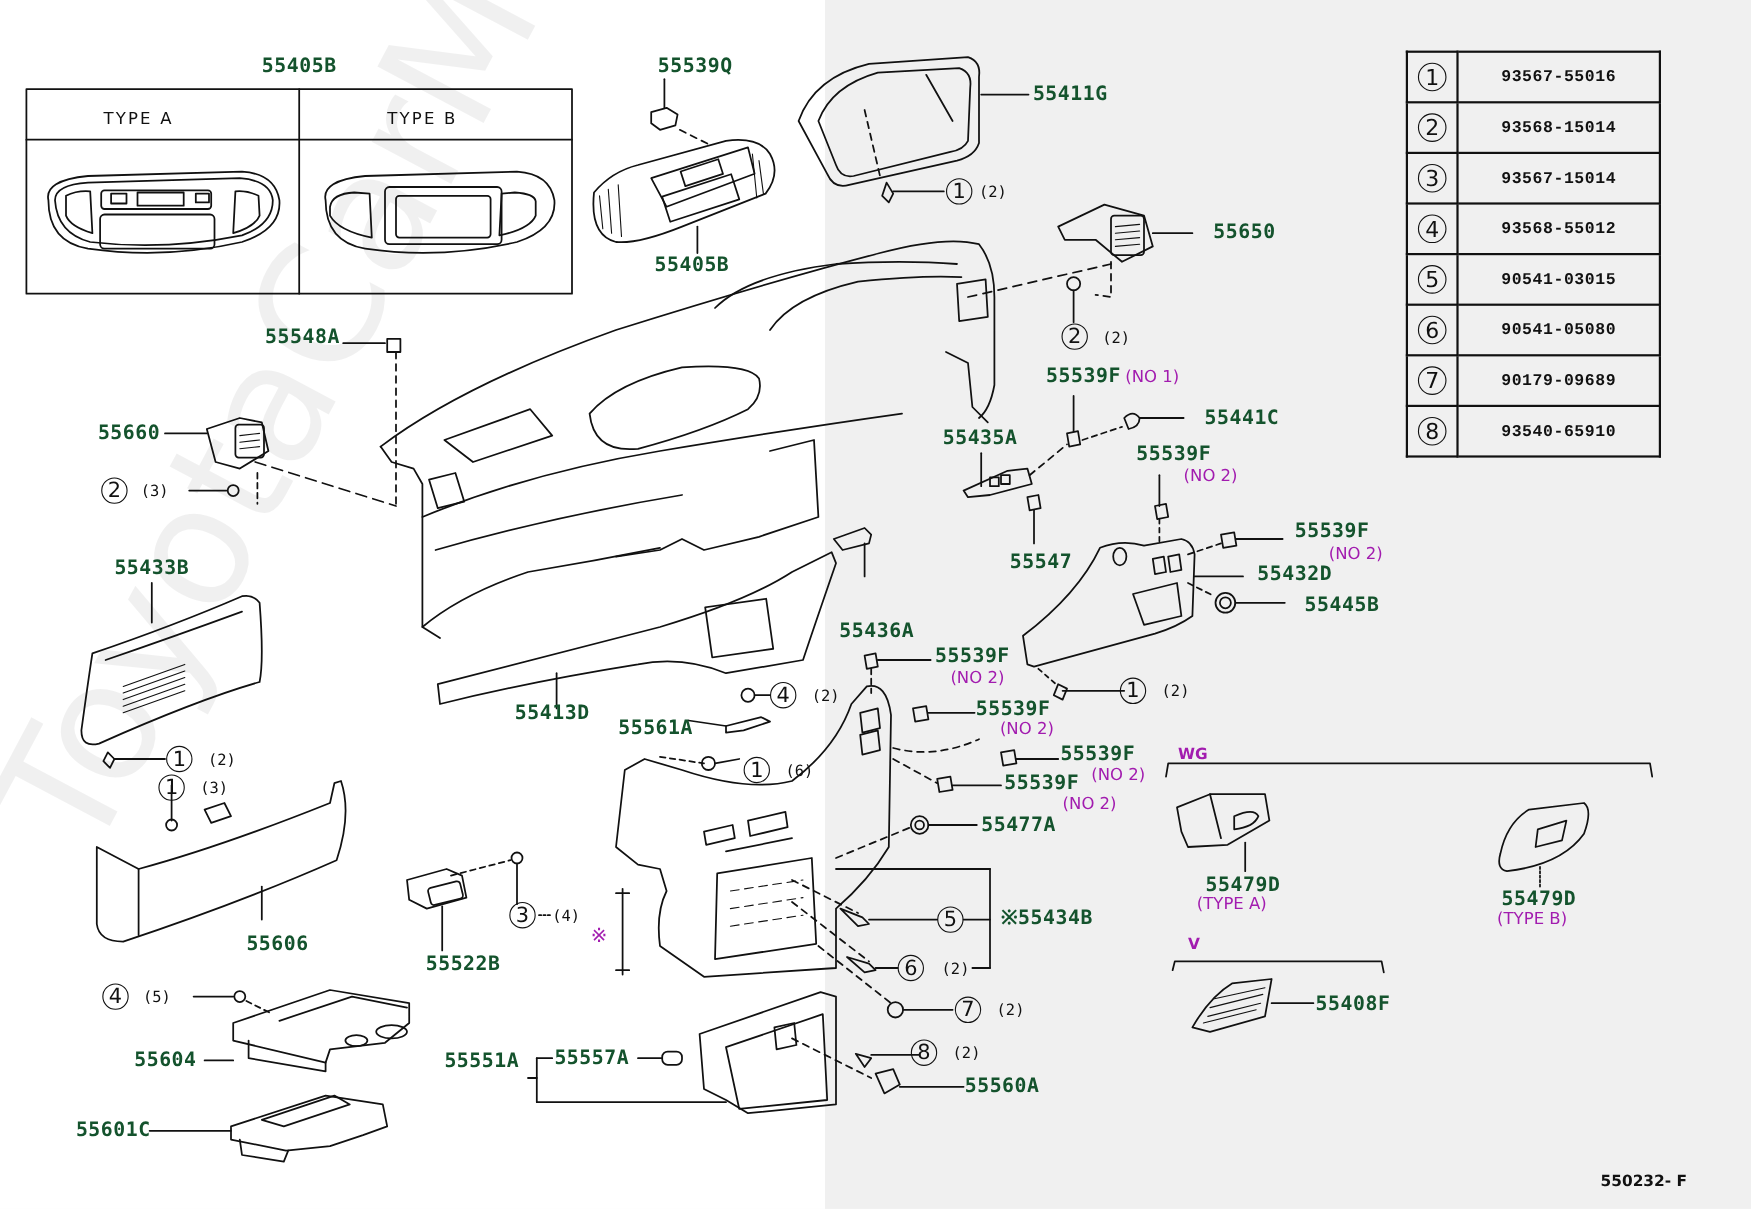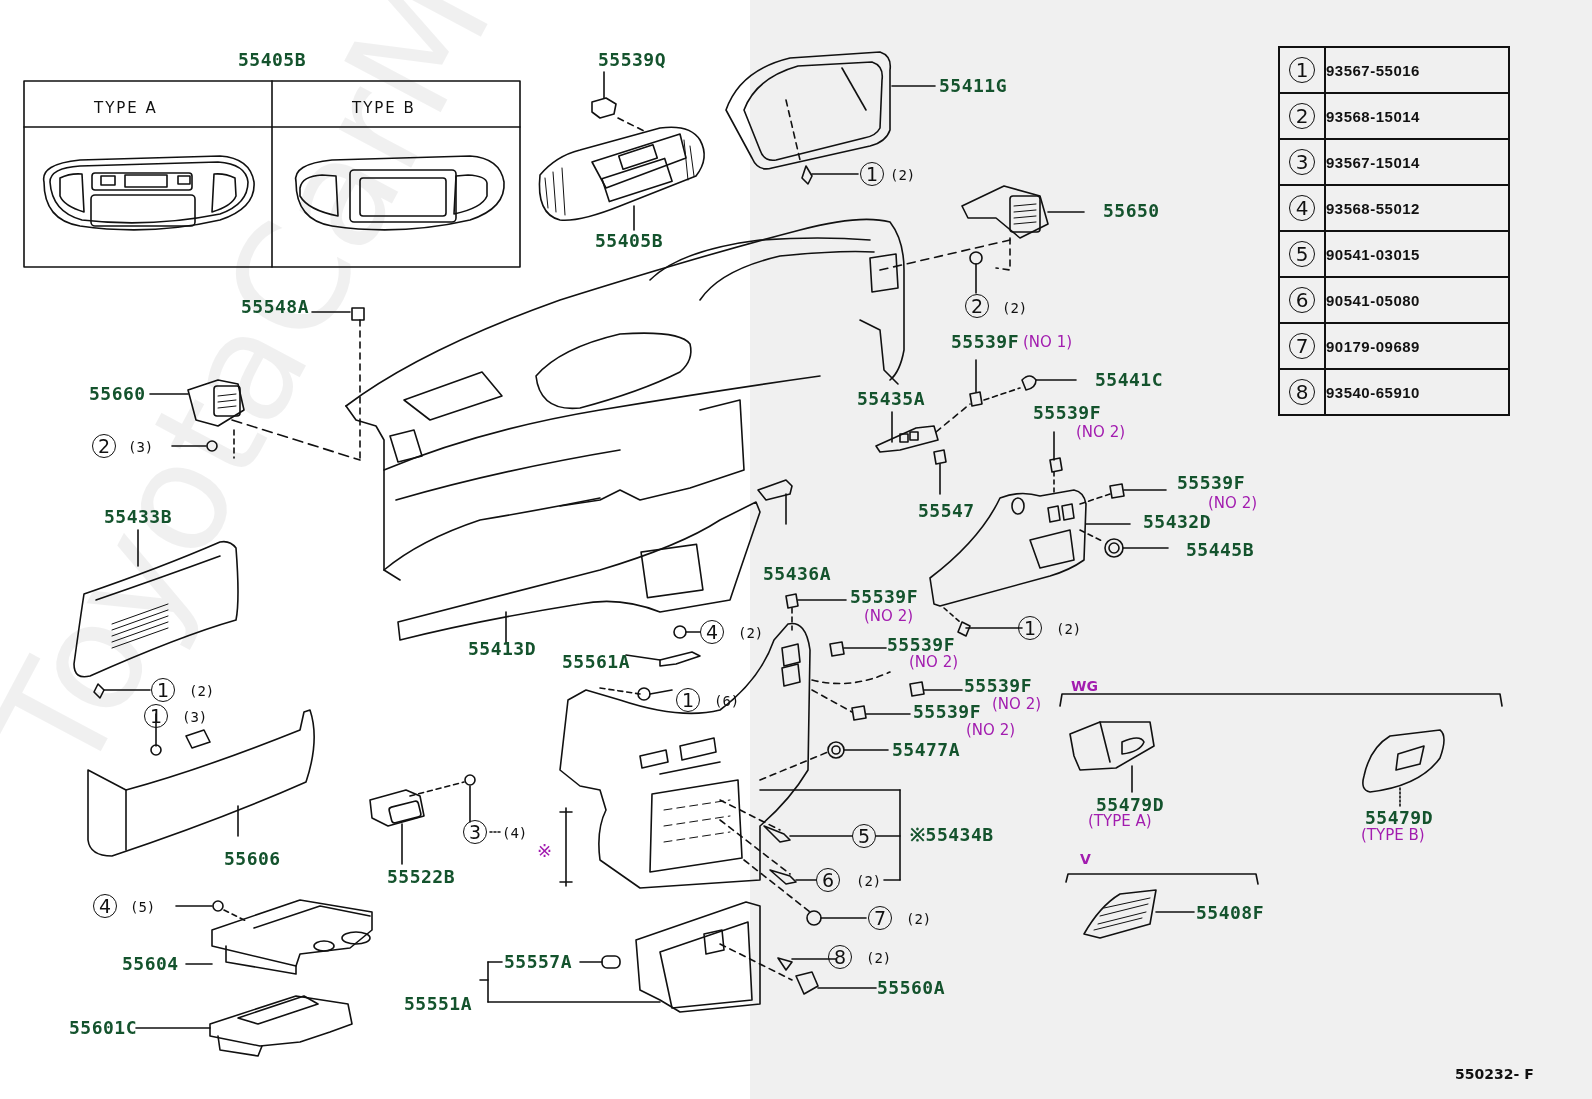--- a/index.html
+++ b/index.html
@@ -16,21 +16,21 @@
   .circ { position:absolute; width:24px; height:24px; border:1.3px solid #111; border-radius:50%;
           box-sizing:border-box; text-align:center; line-height:22px;
           font-family:"DejaVu Sans", "Liberation Sans", sans-serif; font-size:19px; background:transparent; }
   .typebox-lbl { position:absolute; font-family:"DejaVu Sans", "Liberation Sans", sans-serif; font-size:15px; letter-spacing:2px; }
   .watermark { position:absolute; left:-40px; top:720px; transform:rotate(-62deg); transform-origin:left top;
                font-family:"DejaVu Sans", "Liberation Sans", sans-serif; font-size:150px; color:rgba(0,0,0,0.06);
                white-space:nowrap; pointer-events:none; }
   table.ref { position:absolute; left:1278px; top:46px; border-collapse:collapse; background:transparent; }
   table.ref td { border:2px solid #111; height:44px; padding:0; }
   table.ref td.n { width:44px; text-align:center; }
-  table.ref td.p { width:182px; text-align:left; font-family:Liberation Sans, sans-serif;
+  table.ref td.p { width:182px; text-align:center; font-family:Liberation Mono, monospace;
                    font-weight:bold; font-size:15px; letter-spacing:0.5px; }
   .ncirc { display:inline-block; width:26px; height:26px; border:1.3px solid #111; border-radius:50%;
            line-height:24px; text-align:center; font-family:"DejaVu Sans","Liberation Sans",sans-serif; font-size:20px; box-sizing:border-box; }
   .docno { position:absolute; left:1455px; top:1066px; font-family:"DejaVu Sans","Liberation Sans",sans-serif; font-size:14px;font-weight:bold; }
 </style>
 </head>
 <body>
 
 <div class="bg-right"></div>
 <div class="watermark">ToyotaCarMine.ru</div>
@@ -356,21 +356,21 @@
 <div class="lbl" style="left:964px;top:677px;">55539F</div>
 <div class="sub" style="left:992px;top:697px;">(NO 2)</div>
 <div class="lbl" style="left:913px;top:703px;">55539F</div>
 <div class="sub" style="left:966px;top:723px;">(NO 2)</div>
 <div class="lbl" style="left:562px;top:653px;">55561A</div>
 <div class="lbl" style="left:892px;top:741px;">55477A</div>
 <div class="lbl" style="left:224px;top:850px;">55606</div>
 <div class="lbl" style="left:387px;top:868px;">55522B</div>
 <div class="lbl" style="left:910px;top:826px;text-align:center;">※55434B</div>
 <div class="lbl" style="left:122px;top:955px;">55604</div>
-<div class="lbl" style="left:404px;top:995px;">55551A</div>
+<div class="lbl" style="left:404px;top:956px;">55551A</div>
 <div class="lbl" style="left:504px;top:953px;">55557A</div>
 <div class="lbl" style="left:877px;top:979px;">55560A</div>
 <div class="lbl" style="left:69px;top:1019px;">55601C</div>
 <div class="sub" style="left:537px;top:842px;font-size:18px;">※</div>
 
 <div class="sub" style="left:1071px;top:679px;font-weight:bold;font-size:14px;">WG</div>
 <div class="lbl" style="left:1096px;top:796px;">55479D</div>
 <div class="sub" style="left:1088px;top:814px;">(TYPE  A)</div>
 <div class="lbl" style="left:1365px;top:809px;">55479D</div>
 <div class="sub" style="left:1361px;top:828px;">(TYPE  B)</div>

